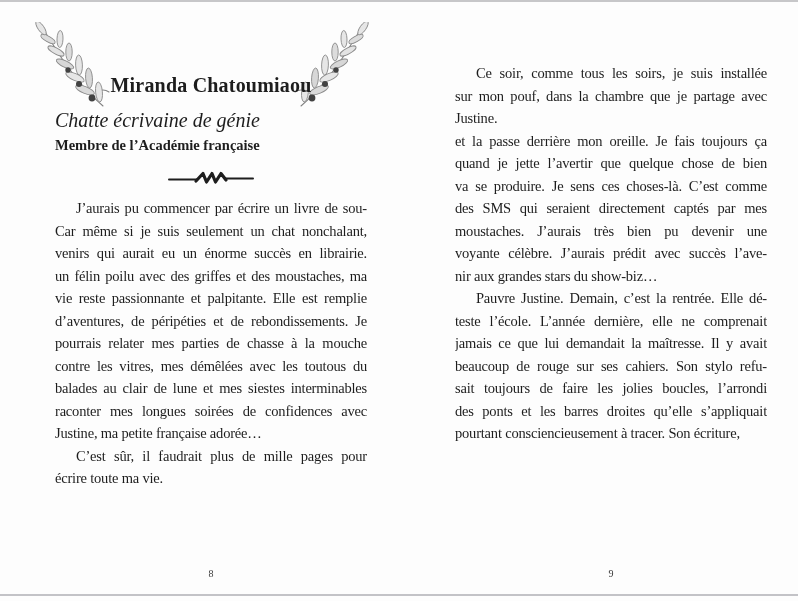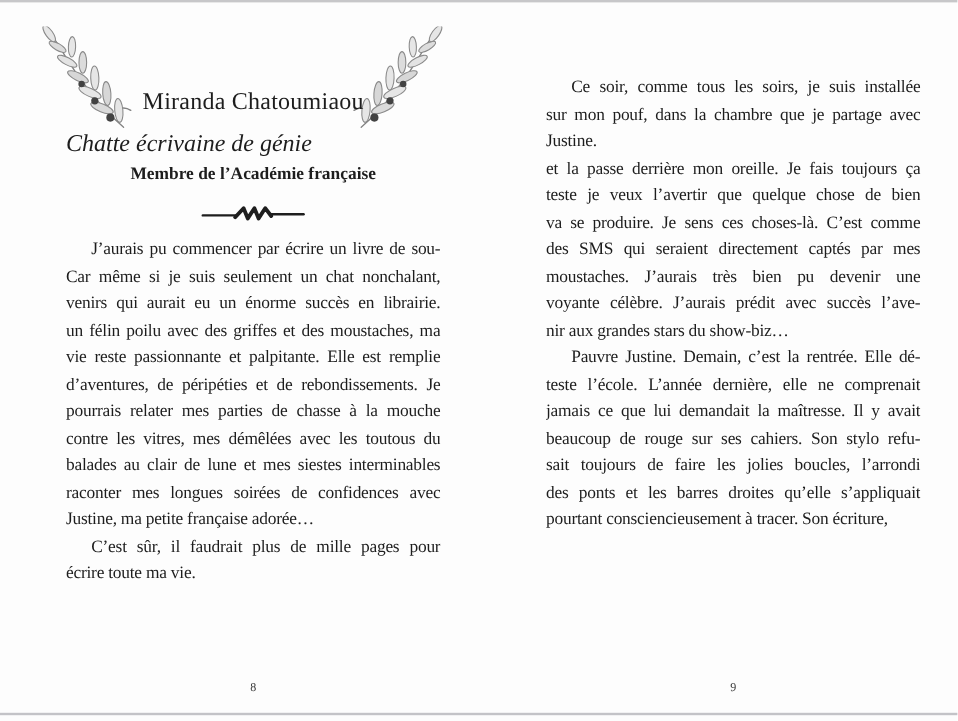--- a/index.html
+++ b/index.html
@@ -11,23 +11,23 @@
   }
   .spread { position:relative; width:798px; height:601px; background:#fdfdfd; overflow:hidden; }
   .frame-top    { position:absolute; top:0; left:0; right:0; height:2px; background:#c7c7c9; }
   .frame-bottom { position:absolute; top:594px; left:0; right:0; height:2px; background:#c3c3c7; }
 
   .page { position:absolute; top:0; height:601px; width:312px; }
   .page.left  { left:55px; }
   .page.right { left:455px; }
 
   .header { position:absolute; top:0; left:0; width:100%; height:192px; }
-  .h-title { position:absolute; top:74px;  width:100%; text-align:center; font-size:20px; font-weight:normal; letter-spacing:.2px; }
+  .h-title { position:absolute; top:74px;  width:100%; text-align:center; font-size:20px; font-weight:bold; letter-spacing:.2px; }
   .h-sub   { position:absolute; top:109px; width:100%; text-align:left; font-size:20px; font-style:italic; }
-  .h-aff   { position:absolute; top:137px; width:100%; text-align:center; font-size:14.5px; font-weight:bold; }
+  .h-aff   { position:absolute; top:137px; width:100%; text-align:left; font-size:14.5px; font-weight:bold; }
   .branch  { position:absolute; width:78px; height:92px; top:22px; }
   .branch.l { left:-22px; }
   .branch.r { right:-4px; }
   .divider { position:absolute; top:170px; left:50%; transform:translateX(-50%); width:88px; height:16px; }
 
   .body-text { position:absolute; left:0; width:312px; }
   .left  .body-text { top:197px; }
   .right .body-text { top:62px; }
 
   .para { margin:0; }
@@ -119,21 +119,21 @@
 
   <div class="page right">
     <div class="body-text">
         <div class="para">
           <div class="tline first">Ce soir, comme tous les soirs, je suis installée</div>
           <div class="tline">sur mon pouf, dans la chambre que je partage avec</div>
           <div class="tline lastline">Justine.</div>
         </div>
         <div class="para">
           <div class="tline">et la passe derrière mon oreille. Je fais toujours ça</div>
-          <div class="tline">teste je veux l’avertir que quelque chose de bien</div>
+          <div class="tline">quand je jette l’avertir que quelque chose de bien</div>
           <div class="tline">va se produire. Je sens ces choses-là. C’est comme</div>
           <div class="tline">des SMS qui seraient directement captés par mes</div>
           <div class="tline">moustaches. J’aurais très bien pu devenir une</div>
           <div class="tline">voyante célèbre. J’aurais prédit avec succès l’ave-</div>
           <div class="tline lastline">nir aux grandes stars du show-biz…</div>
         </div>
         <div class="para">
           <div class="tline first">Pauvre Justine. Demain, c’est la rentrée. Elle dé-</div>
           <div class="tline">teste l’école. L’année dernière, elle ne comprenait</div>
           <div class="tline">jamais ce que lui demandait la maîtresse. Il y avait</div>

